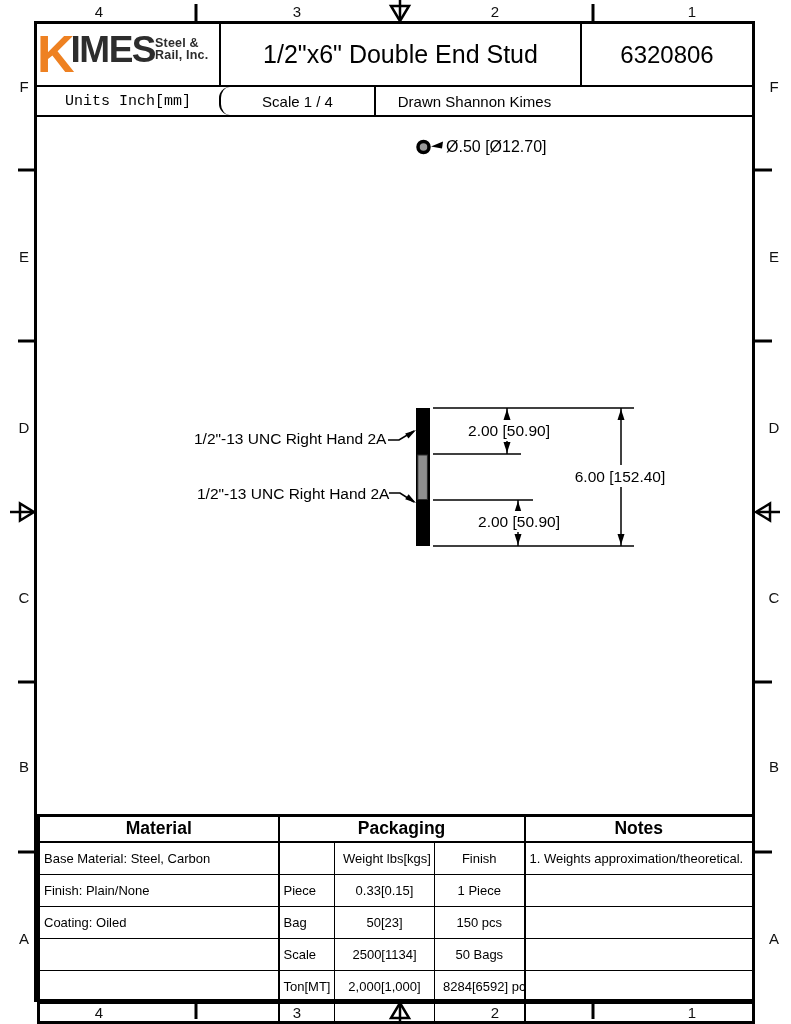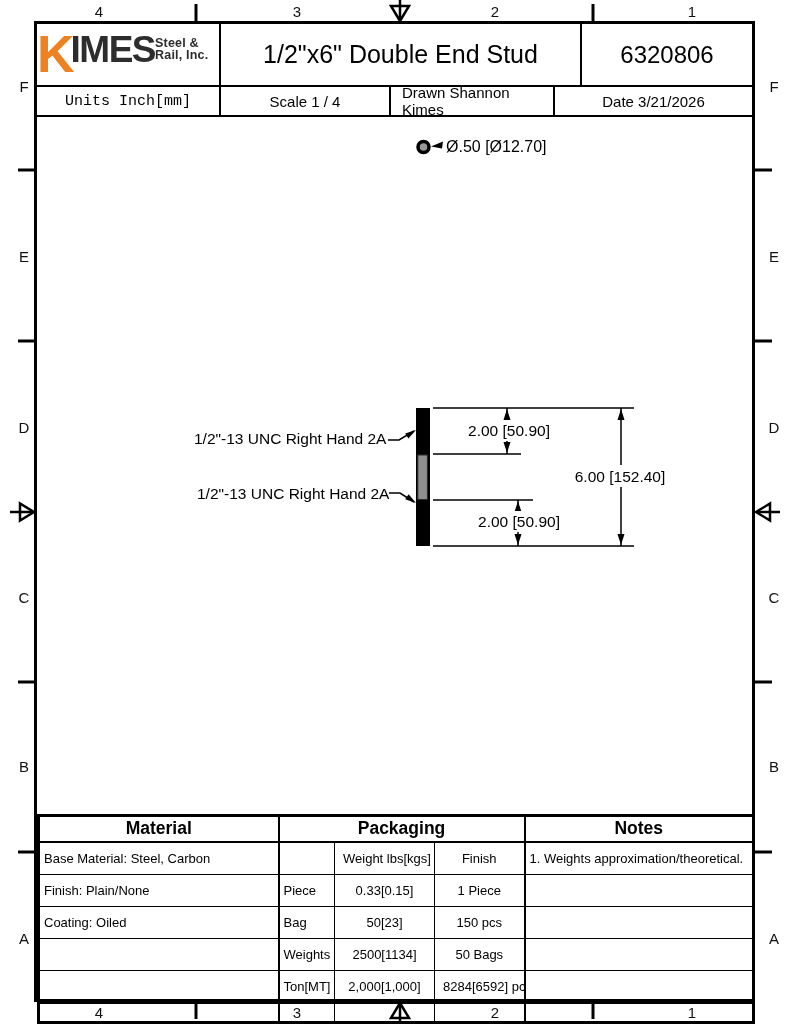--- a/index.html
+++ b/index.html
@@ -14,22 +14,22 @@
   
   .tb{position:absolute;left:37px;top:24px;width:715px;}
   .tb-r1{display:flex;height:61px;border-bottom:2px solid #000;}
   .tb-r2{display:flex;height:28px;border-bottom:2px solid #000;}
   .cell{display:flex;align-items:center;justify-content:center;box-sizing:border-box;}
   .bl{border-left:2px solid #000;}
   .logo-cell{width:182px;}
   .title-cell{width:361px;font-size:25px;}
   .num-cell{flex:1;font-size:24px;}
   .r2c1{width:182px;font-size:15px;font-family:Liberation Mono, monospace;}
-  .r2c2{width:170px;font-size:15px;}
-  .r2c3{width:164px;font-size:15px;padding-left:11px;}
+  .r2c2{width:155px;font-size:15px;border-radius:11px;}
+  .r2c3{width:188px;font-size:15px;padding-left:11px;}
   .r2c4{flex:1;font-size:15px;}
   
   .logo{display:flex;align-items:flex-start;line-height:1;}
   .logo-k{font-size:52px;font-weight:800;line-height:0.72;color:#EE8122;
           letter-spacing:-2px;margin-right:-2px;}
   .logo-right{display:flex;flex-direction:row;}
   .logo-imes{font-size:37px;font-weight:800;line-height:0.74;color:#2D2D2D;letter-spacing:-1.5px;}
   .logo-sub{font-size:12.5px;font-weight:700;color:#2D2D2D;margin-top:1px;letter-spacing:0.2px;}
   
   .btable{position:absolute;left:37px;top:814px;width:715px;height:149px;
@@ -90,21 +90,20 @@
           </span>
         </div>
       </div>
       <div class="cell title-cell bl">1/2"x6" Double End Stud</div>
       <div class="cell num-cell bl">6320806</div>
     </div>
     <div class="tb-r2">
       <div class="cell r2c1">Units Inch[mm]</div>
       <div class="cell r2c2 bl">Scale 1 / 4</div>
       <div class="cell r2c3 bl">Drawn Shannon Kimes</div>
-      <div class="cell r2c4 bl">Date 3/21/2026</div>
     </div>
   </div>
 
   <table class="btable">
     <colgroup>
       <col style="width:240px">
         <col style="width:56px">
         <col style="width:100px">
       <col style="width:90px">
         <col style="width:229px">
@@ -131,21 +130,21 @@
     </tr>
     <tr>
       <td class="matcol">Coating: Oiled</td>
       <td>Bag</td>
       <td class="center">50[23]</td>
       <td class="center">150 pcs</td>
       <td class="notescol"></td>
     </tr>
     <tr>
       <td class="matcol"></td>
-      <td>Weights</td>
+      <td>Scale</td>
       <td class="center">2500[1134]</td>
       <td class="center">50 Bags</td>
       <td class="notescol"></td>
     </tr>
     <tr class="thickbot">
       <td class="matcol"></td>
       <td>Ton[MT]</td>
       <td class="center">2,000[1,000]</td>
       <td class="center">8284[6592] pcs</td>
       <td class="notescol"></td>

